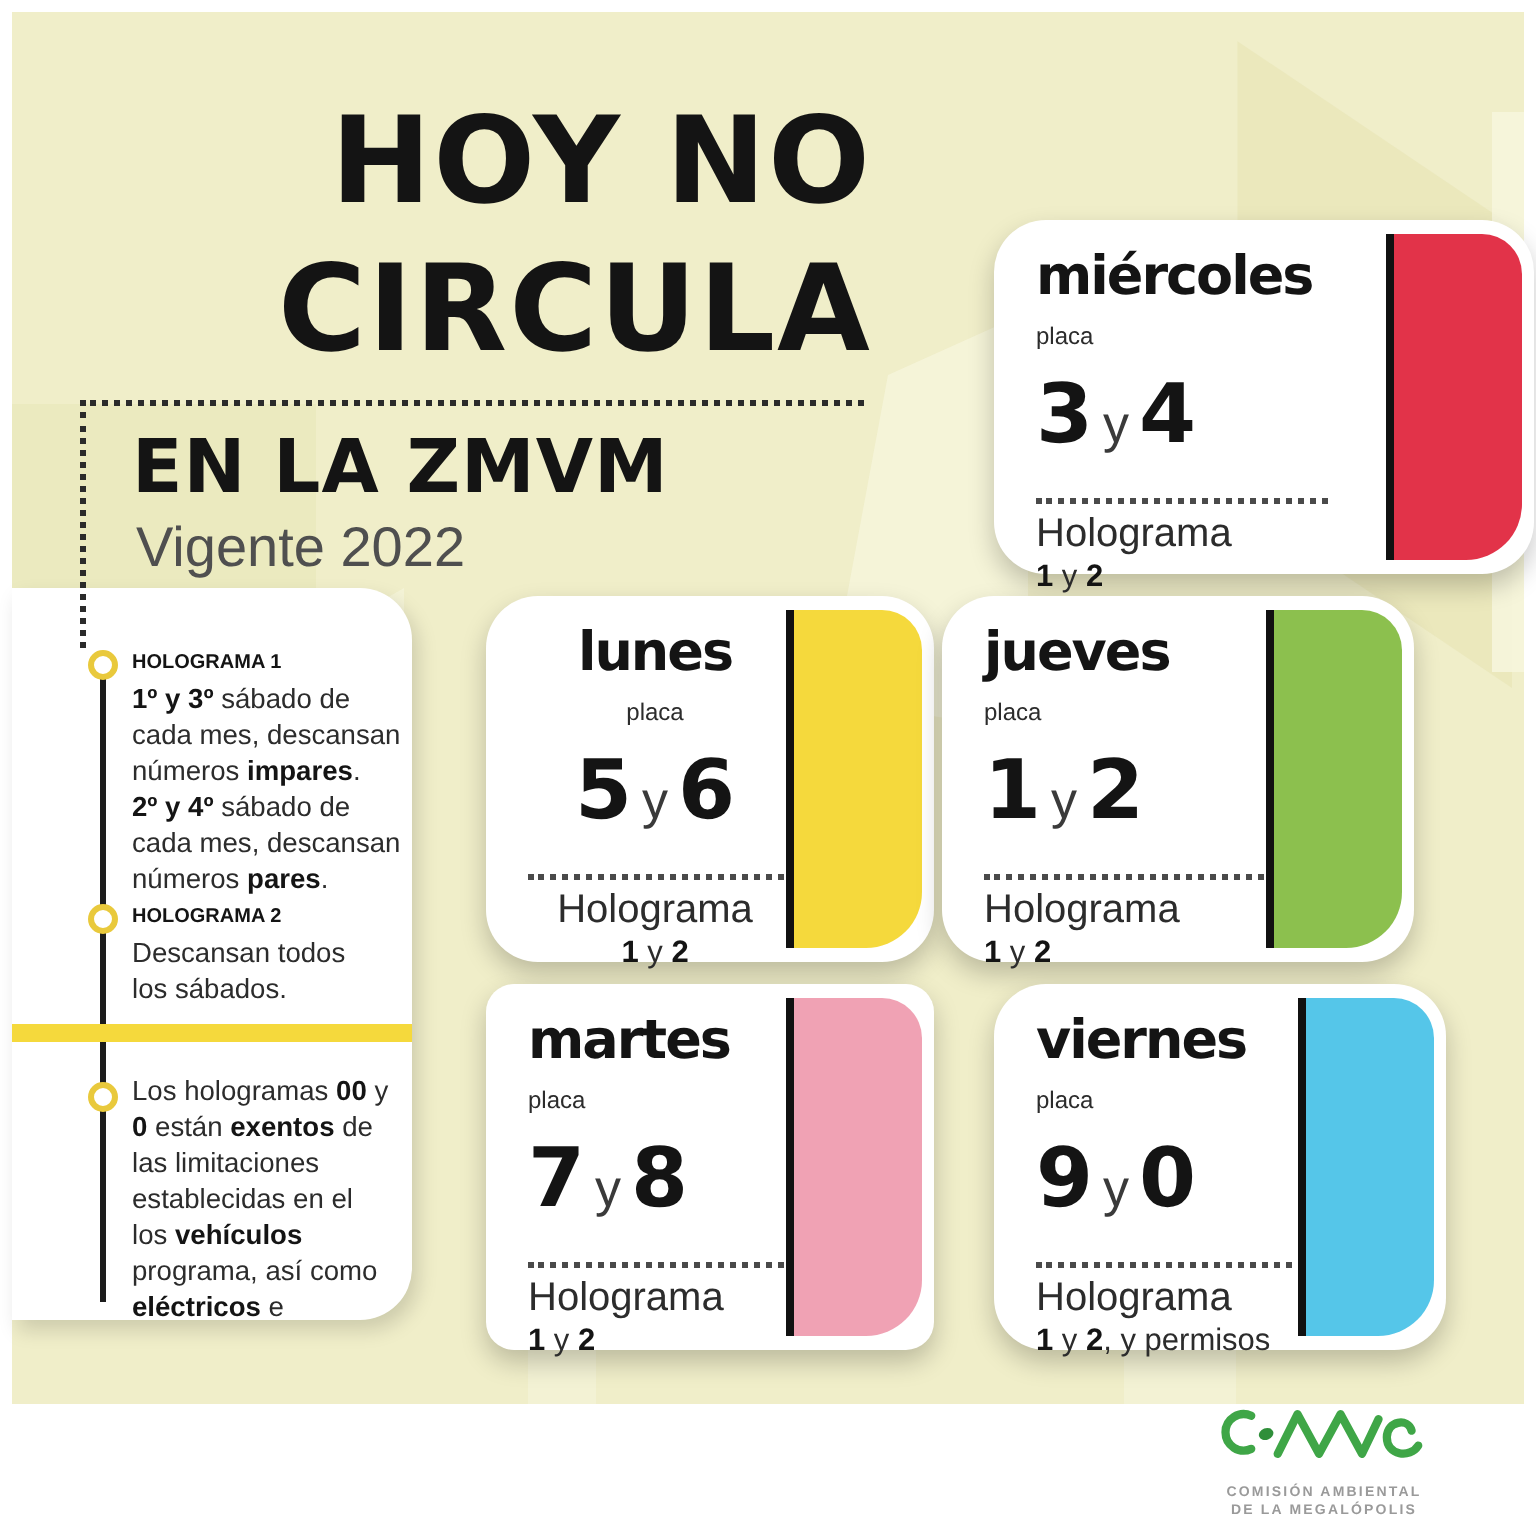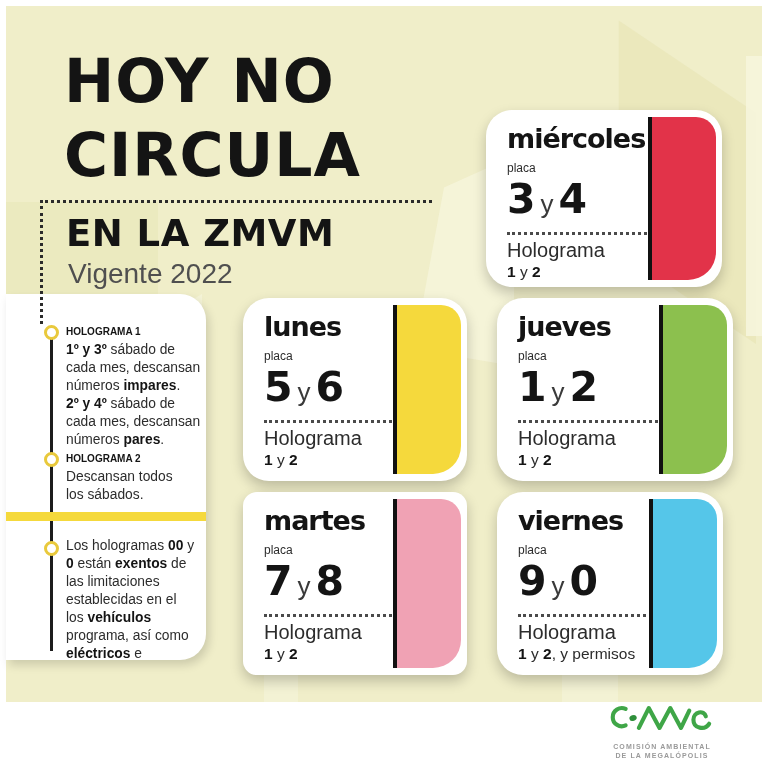--- a/index.html
+++ b/index.html
@@ -13,21 +13,21 @@
   .sh-b{left:740px;top:50px;width:22px;height:280px;background:#f6f5dc;opacity:.9;}
   .sh-c{left:0px;top:196px;width:152px;height:108px;background:#eae8bb;opacity:.75;}
   .sh-d{left:408px;top:150px;width:100px;height:210px;background:#f6f5da;opacity:.85;
         clip-path:polygon(30% 15%,100% 0,100% 100%,0 92%);}
   .sh-e{left:56px;top:288px;width:140px;height:80px;background:#f5f4da;opacity:.8;
         clip-path:polygon(0 100%,100% 0,100% 100%);}
   .sh-f{left:258px;top:552px;width:34px;height:148px;background:#f4f3d7;opacity:.8;}
   .sh-g{left:556px;top:600px;width:56px;height:100px;background:#f4f3d7;opacity:.8;}
 
   
-  .title-block{position:absolute;left:64px;top:44px;width:372px;text-align:left;color:#141414;
+  .title-block{position:absolute;left:64px;top:44px;width:372px;text-align:right;color:#141414;
     font-family:"DejaVu Sans",sans-serif;font-weight:bold;line-height:74px;font-size:60px;letter-spacing:1px;}
   .dot-hline{position:absolute;left:40px;top:200px;width:392px;border-top:3px dotted #2b2b2b;}
   .dot-vline{position:absolute;left:40px;top:206px;height:118px;border-left:3px dotted #2b2b2b;z-index:5;}
   .subtitle{position:absolute;left:66px;top:212px;font-size:37px;font-weight:bold;color:#141414;letter-spacing:.5px;
     font-family:"DejaVu Sans",sans-serif;}
   .validity{position:absolute;left:68px;top:258px;font-size:28px;font-weight:normal;color:#4f4f4f;}
 
   
   .panel{position:absolute;left:6px;top:294px;width:200px;height:366px;background:#ffffff;
     border-radius:0 26px 26px 0;box-shadow:3px 5px 10px rgba(0,0,0,.15);z-index:4;}
@@ -36,30 +36,30 @@
     background:#ffffff;z-index:2;}
   .bullet.b1{top:31px}.bullet.b2{top:158px}.bullet.b3{top:247px}
   .panel-text{position:absolute;left:60px;width:136px;font-size:13.8px;line-height:18px;color:#2c2c2c;}
   .panel-text .head{font-weight:bold;font-size:10px;color:#141414;}
   .pt1{top:29px}.pt2{top:156px}.pt3{top:243px}
   .ybar{position:absolute;left:0;top:218px;width:100%;height:9px;background:#f5d93c;}
   .b{font-weight:bold;color:#141414;}
 
   
   .day-card{position:absolute;background:#ffffff;border-radius:26px;box-shadow:0 6px 13px rgba(0,0,0,.22);z-index:3;}
-  .card-mie{left:486px;top:110px;width:236px;height:177px;}
-  .card-lun{left:243px;top:298px;width:224px;height:183px;}
-  .card-jue{left:497px;top:298px;width:236px;height:183px;}
+  .card-mie{left:497px;top:110px;width:270px;height:177px;}
+  .card-lun{left:243px;top:298px;width:224px;height:183px;text-align:center;}
+  .card-jue{left:471px;top:298px;width:236px;height:183px;}
   .card-mar{left:243px;top:492px;width:224px;height:183px;border-radius:14px;}
   .card-vie{left:497px;top:492px;width:226px;height:183px;}
   .card-inner{position:absolute;left:21px;top:12px;right:76px;}
   .day-name{font-family:"DejaVu Sans",sans-serif;font-weight:bold;font-size:27px;letter-spacing:-1px;
     color:#141414;line-height:34px;white-space:nowrap;}
   .placa{font-size:12px;color:#2c2c2c;line-height:24px;}
-  .digits{line-height:38px;white-space:nowrap;}
+  .digits{line-height:54px;white-space:nowrap;}
   .digits .d{font-family:"DejaVu Sans",sans-serif;font-weight:bold;font-size:41px;color:#141414;}
   .digits .c{font-size:26px;color:#3a3a3a;margin:0 5px;}
   .card-sep{width:146px;border-top:3px dotted #4a4a4a;margin-top:5px;}
   .holo-label{font-size:20px;color:#2c2c2c;line-height:24px;margin-top:3px;}
   .holo-value{font-size:15.5px;color:#2c2c2c;line-height:19px;}
   .strip{position:absolute;top:7px;bottom:7px;right:6px;width:68px;display:flex;}
   .strip .vline{width:4px;background:#111;}
   .strip .block{flex:1;border-radius:0 20px 28px 0;}
 
   

